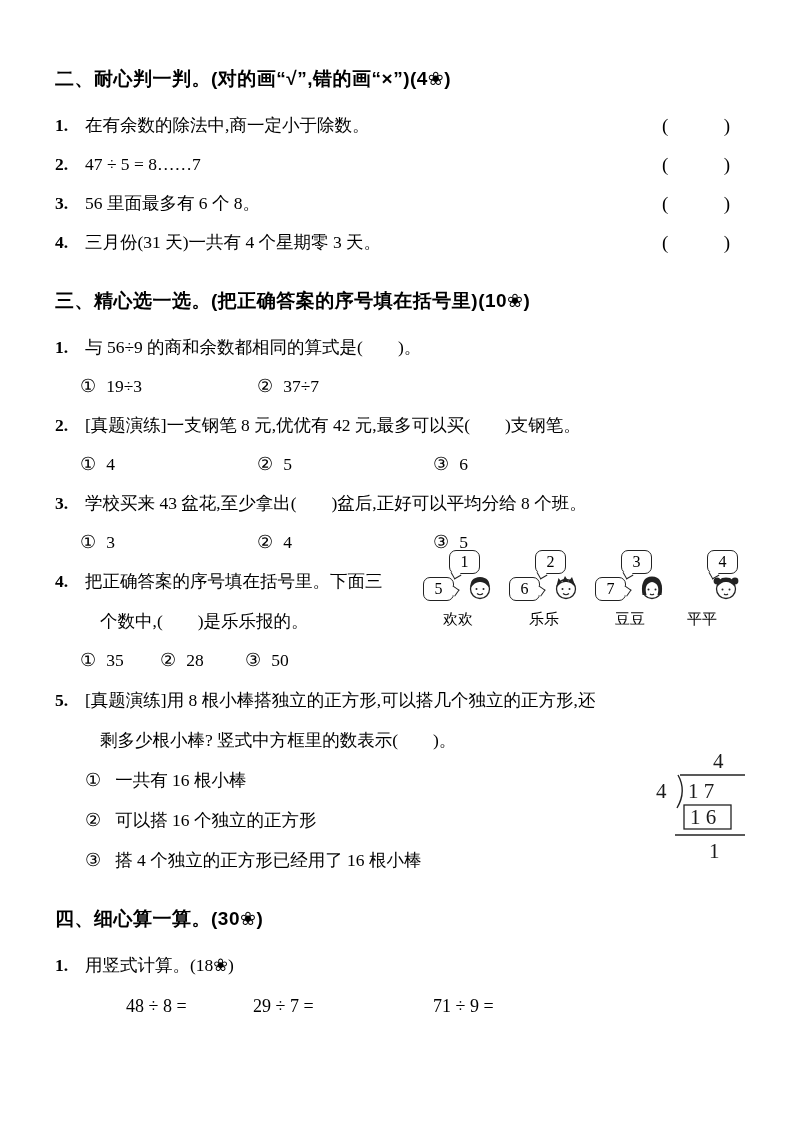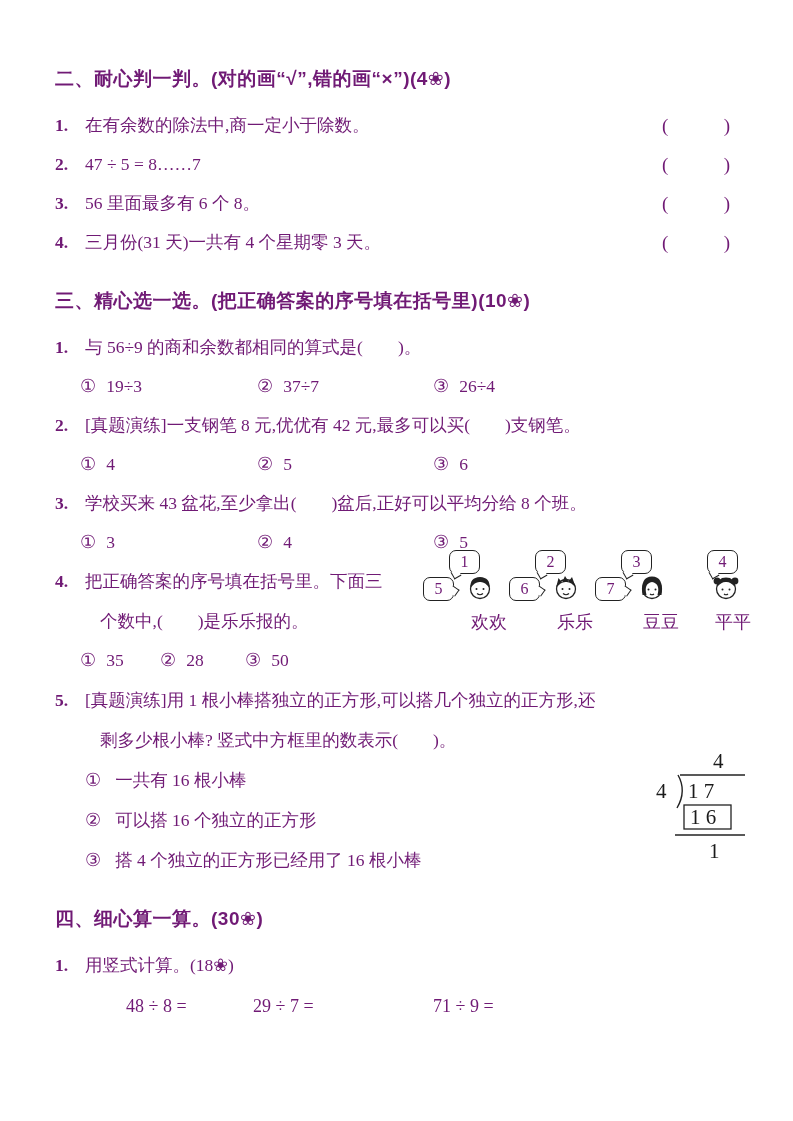--- a/index.html
+++ b/index.html
@@ -1,19 +1,19 @@
 <!DOCTYPE html>
 <html><head>
 <meta charset="utf-8">
 <style>
   * { margin:0; padding:0; box-sizing:border-box; }
   html,body { background:#e8e8e8; }
   .page {
     position:relative; width:793px; height:1121px; margin:0 auto;
-    background:#ffffff; color:#701a75; overflow:hidden;
+    background:#ffffff; color:#000000; overflow:hidden;
     font-family:"Liberation Serif","DejaVu Serif",serif;
     font-size:17.5px;
   }
   .content { position:absolute; left:55px; top:64px; width:710px; }
 
   h2.sec-title {
     font-family:"Liberation Sans","DejaVu Sans",sans-serif;
     font-weight:700; font-size:19px; letter-spacing:0.5px;
     height:32px; line-height:30px;
   }
@@ -49,21 +49,21 @@
   .bubble::after {
     content:""; position:absolute; width:7px; height:7px; background:#fff;
     border:solid #222;
   }
   .bubble.top { left:26px; top:0; }
   .bubble.top::after { left:2px; bottom:-5px; border-width:0 1.5px 1.5px 0; transform:rotate(60deg); }
   .bubble.side { left:0; top:27px; }
   .bubble.side::after { right:-5px; top:9px; border-width:1.5px 1.5px 0 0; transform:rotate(35deg); }
   .fig .face { position:absolute; left:42px; top:20px; }
   .fig.no-side .face { left:30px; }
-  .fig .fname { position:absolute; left:20px; top:60px; width:64px; text-align:right; font-size:18px; }
+  .fig .fname { position:absolute; left:20px; top:60px; width:64px; text-align:left; font-size:15px; }
   .fig.no-side .fname { left:6px; }
 
   
   .divfig { position:absolute; left:592px; top:70px; }
 
   
   .calcrow { position:relative; height:42px; line-height:42px; }
   .calcrow .prob { position:absolute; font-size:18px; }
   .calcrow .p0 { left:27px;margin-left:44px; }
   .calcrow .p1 { left:198px; }
@@ -117,21 +117,20 @@
   <h2 class="sec-title">三、精心选一选。(把正确答案的序号填在括号里)(10❀)</h2>
   <div class="sp10"></div>
 
   <div class="qrow">
     <span class="num">1.</span>
     <span>与 56÷9 的商和余数都相同的算式是(　　)。</span>
   </div>
   <div class="opts">
     <span class="opt"><span class="mark">①</span><span>19÷3</span></span>
     <span class="opt"><span class="mark">②</span><span>37÷7</span></span>
-    <span class="opt"><span class="mark">③</span><span>26÷4</span></span>
   </div>
 
   <div class="qrow">
     <span class="num">2.</span>
     <span>[真题演练]一支钢笔 8 元,优优有 42 元,最多可以买(　　)支钢笔。</span>
   </div>
   <div class="opts">
     <span class="opt"><span class="mark">①</span><span>4</span></span>
     <span class="opt"><span class="mark">②</span><span>5</span></span>
     <span class="opt"><span class="mark">③</span><span>6</span></span>
@@ -222,21 +221,21 @@
           </svg>
         </span>
         <span class="fname">平平</span>
       </div>
     </div>
   </div>
 
   <div class="q5block" style="position:relative;">
     <div class="qrow" style="height:40px;line-height:40px;">
       <span class="num">5.</span>
-      <span>[真题演练]用 1 根小棒搭独立的正方形,可以搭几个独立的正方形,还</span>
+      <span>[真题演练]用 8 根小棒搭独立的正方形,可以搭几个独立的正方形,还</span>
     </div>
     <div class="qrow indent2">
       <span>剩多少根小棒? 竖式中方框里的数表示(　　)。</span>
     </div>
     <div class="optline">
       <span class="mark">①</span><span>一共有 16 根小棒</span>
     </div>
     <div class="optline">
       <span class="mark">②</span><span>可以搭 16 个独立的正方形</span>
     </div>

